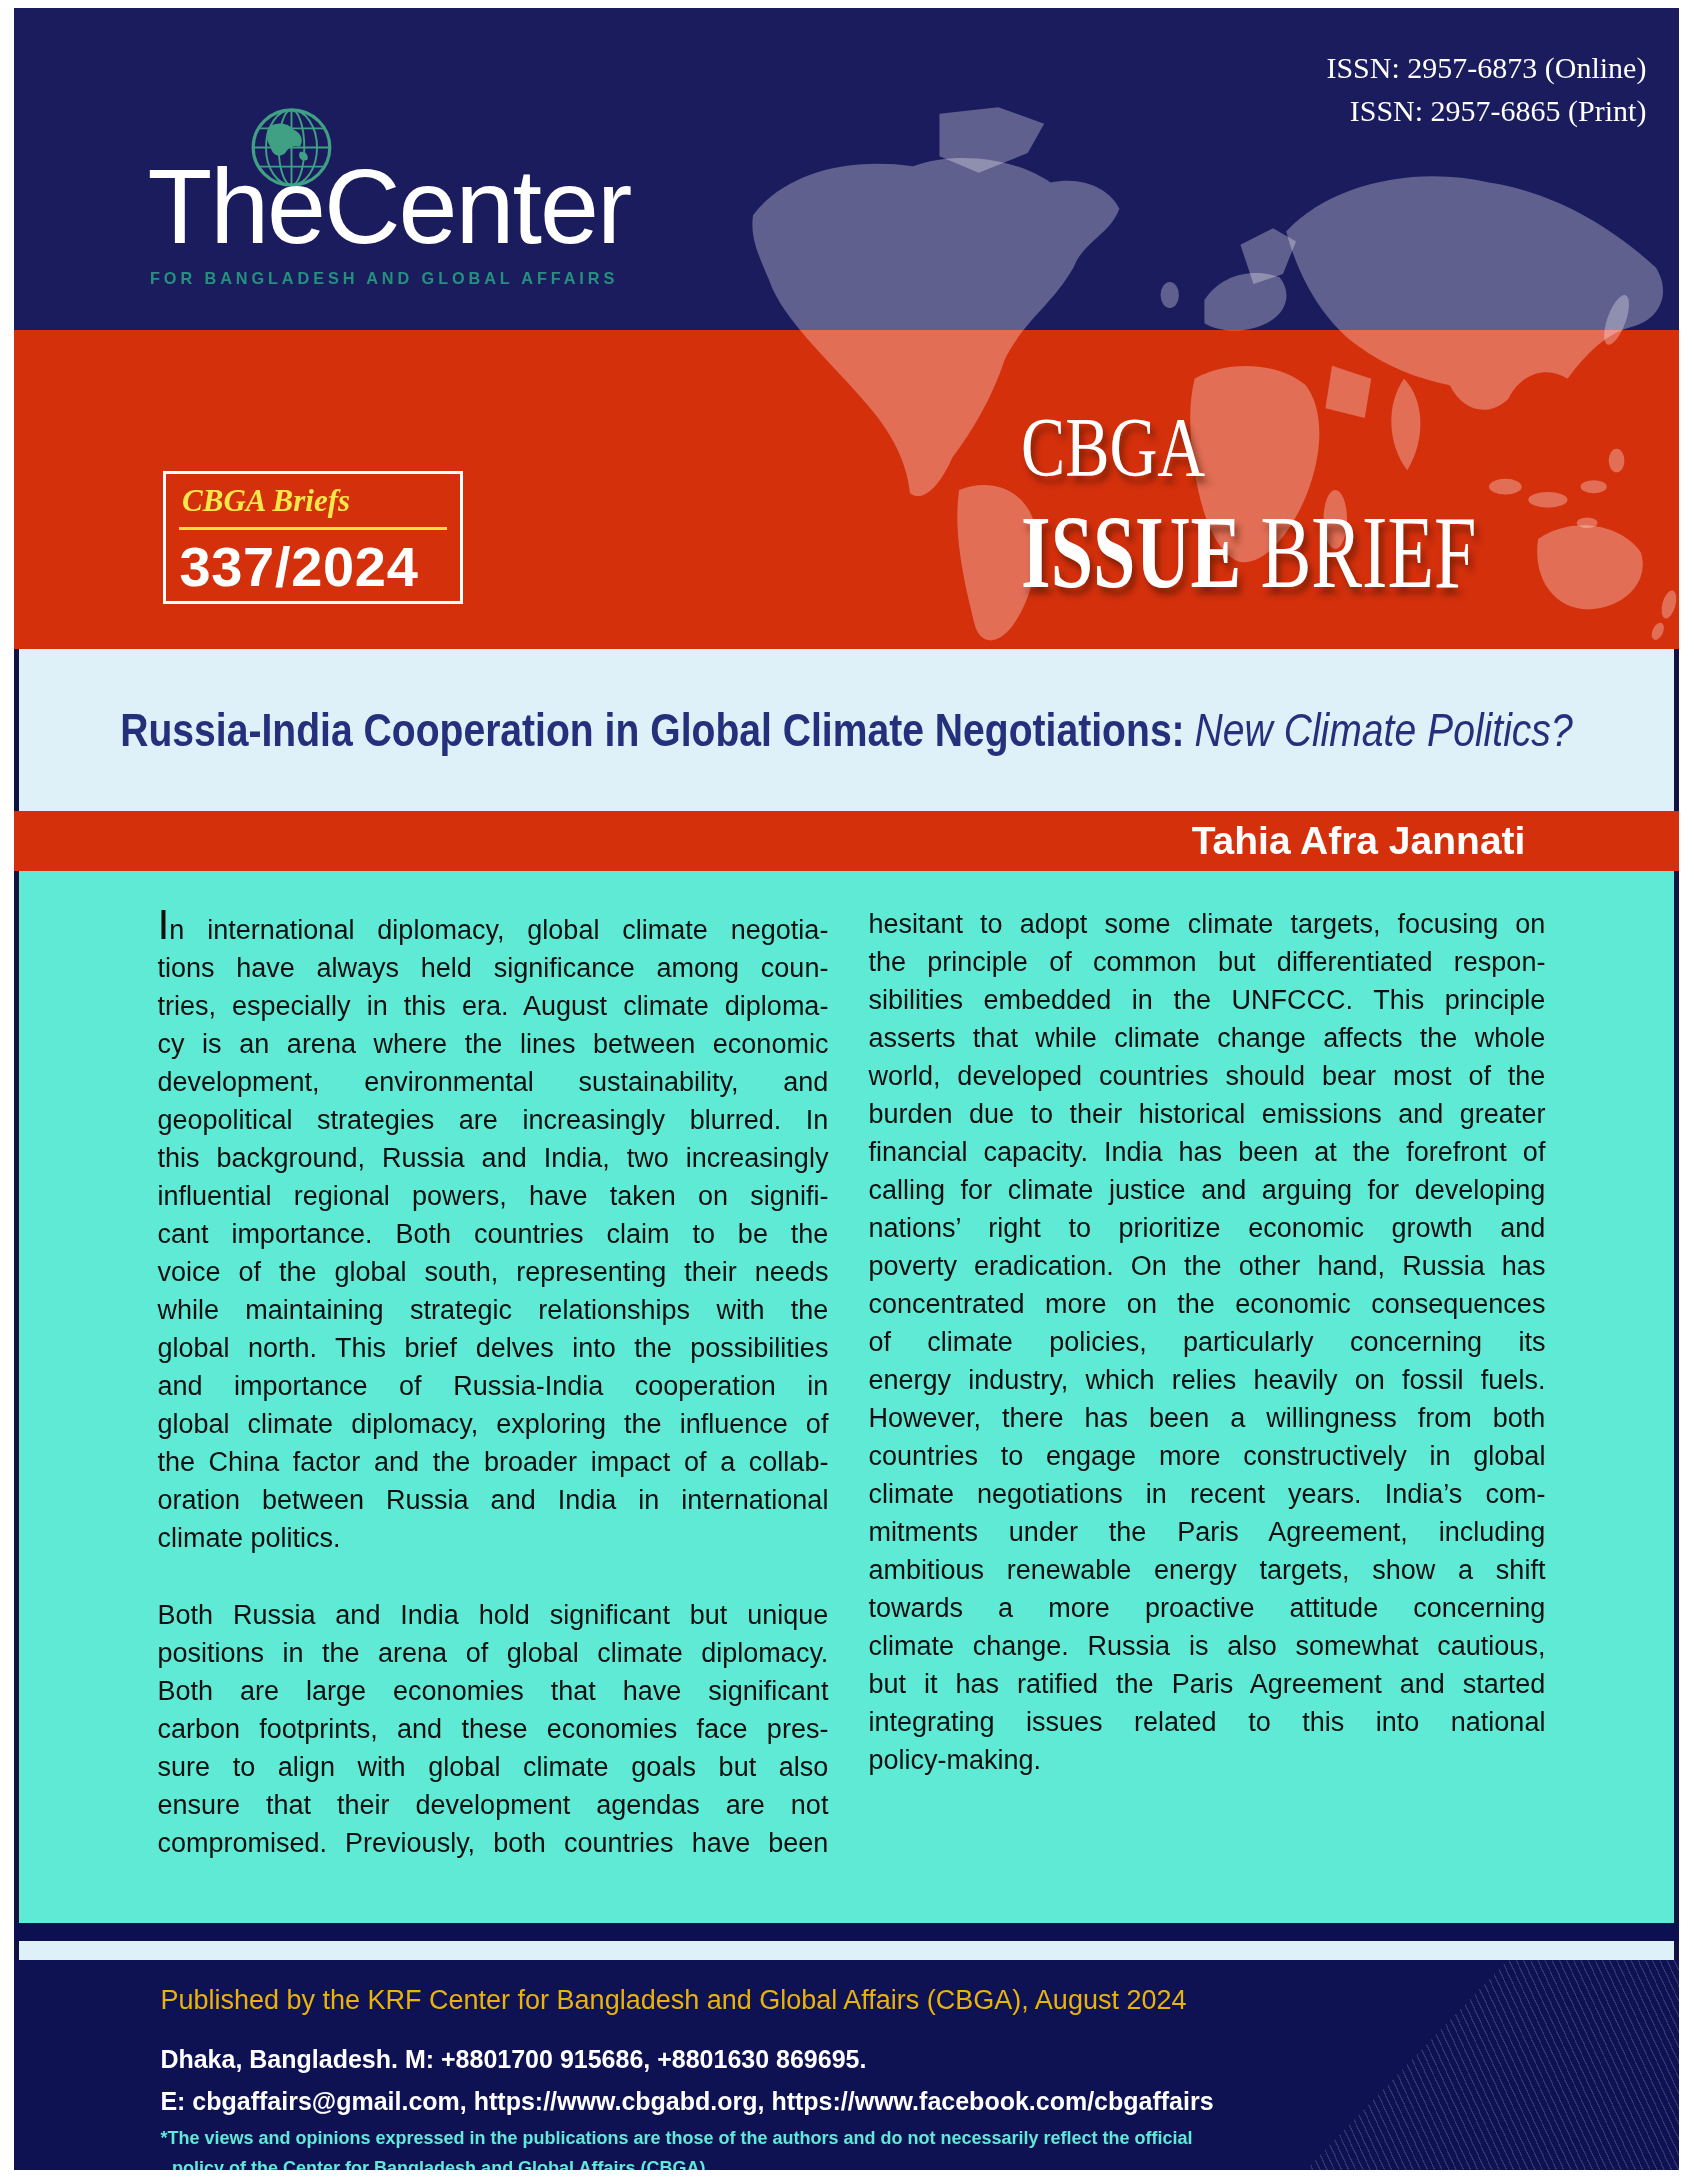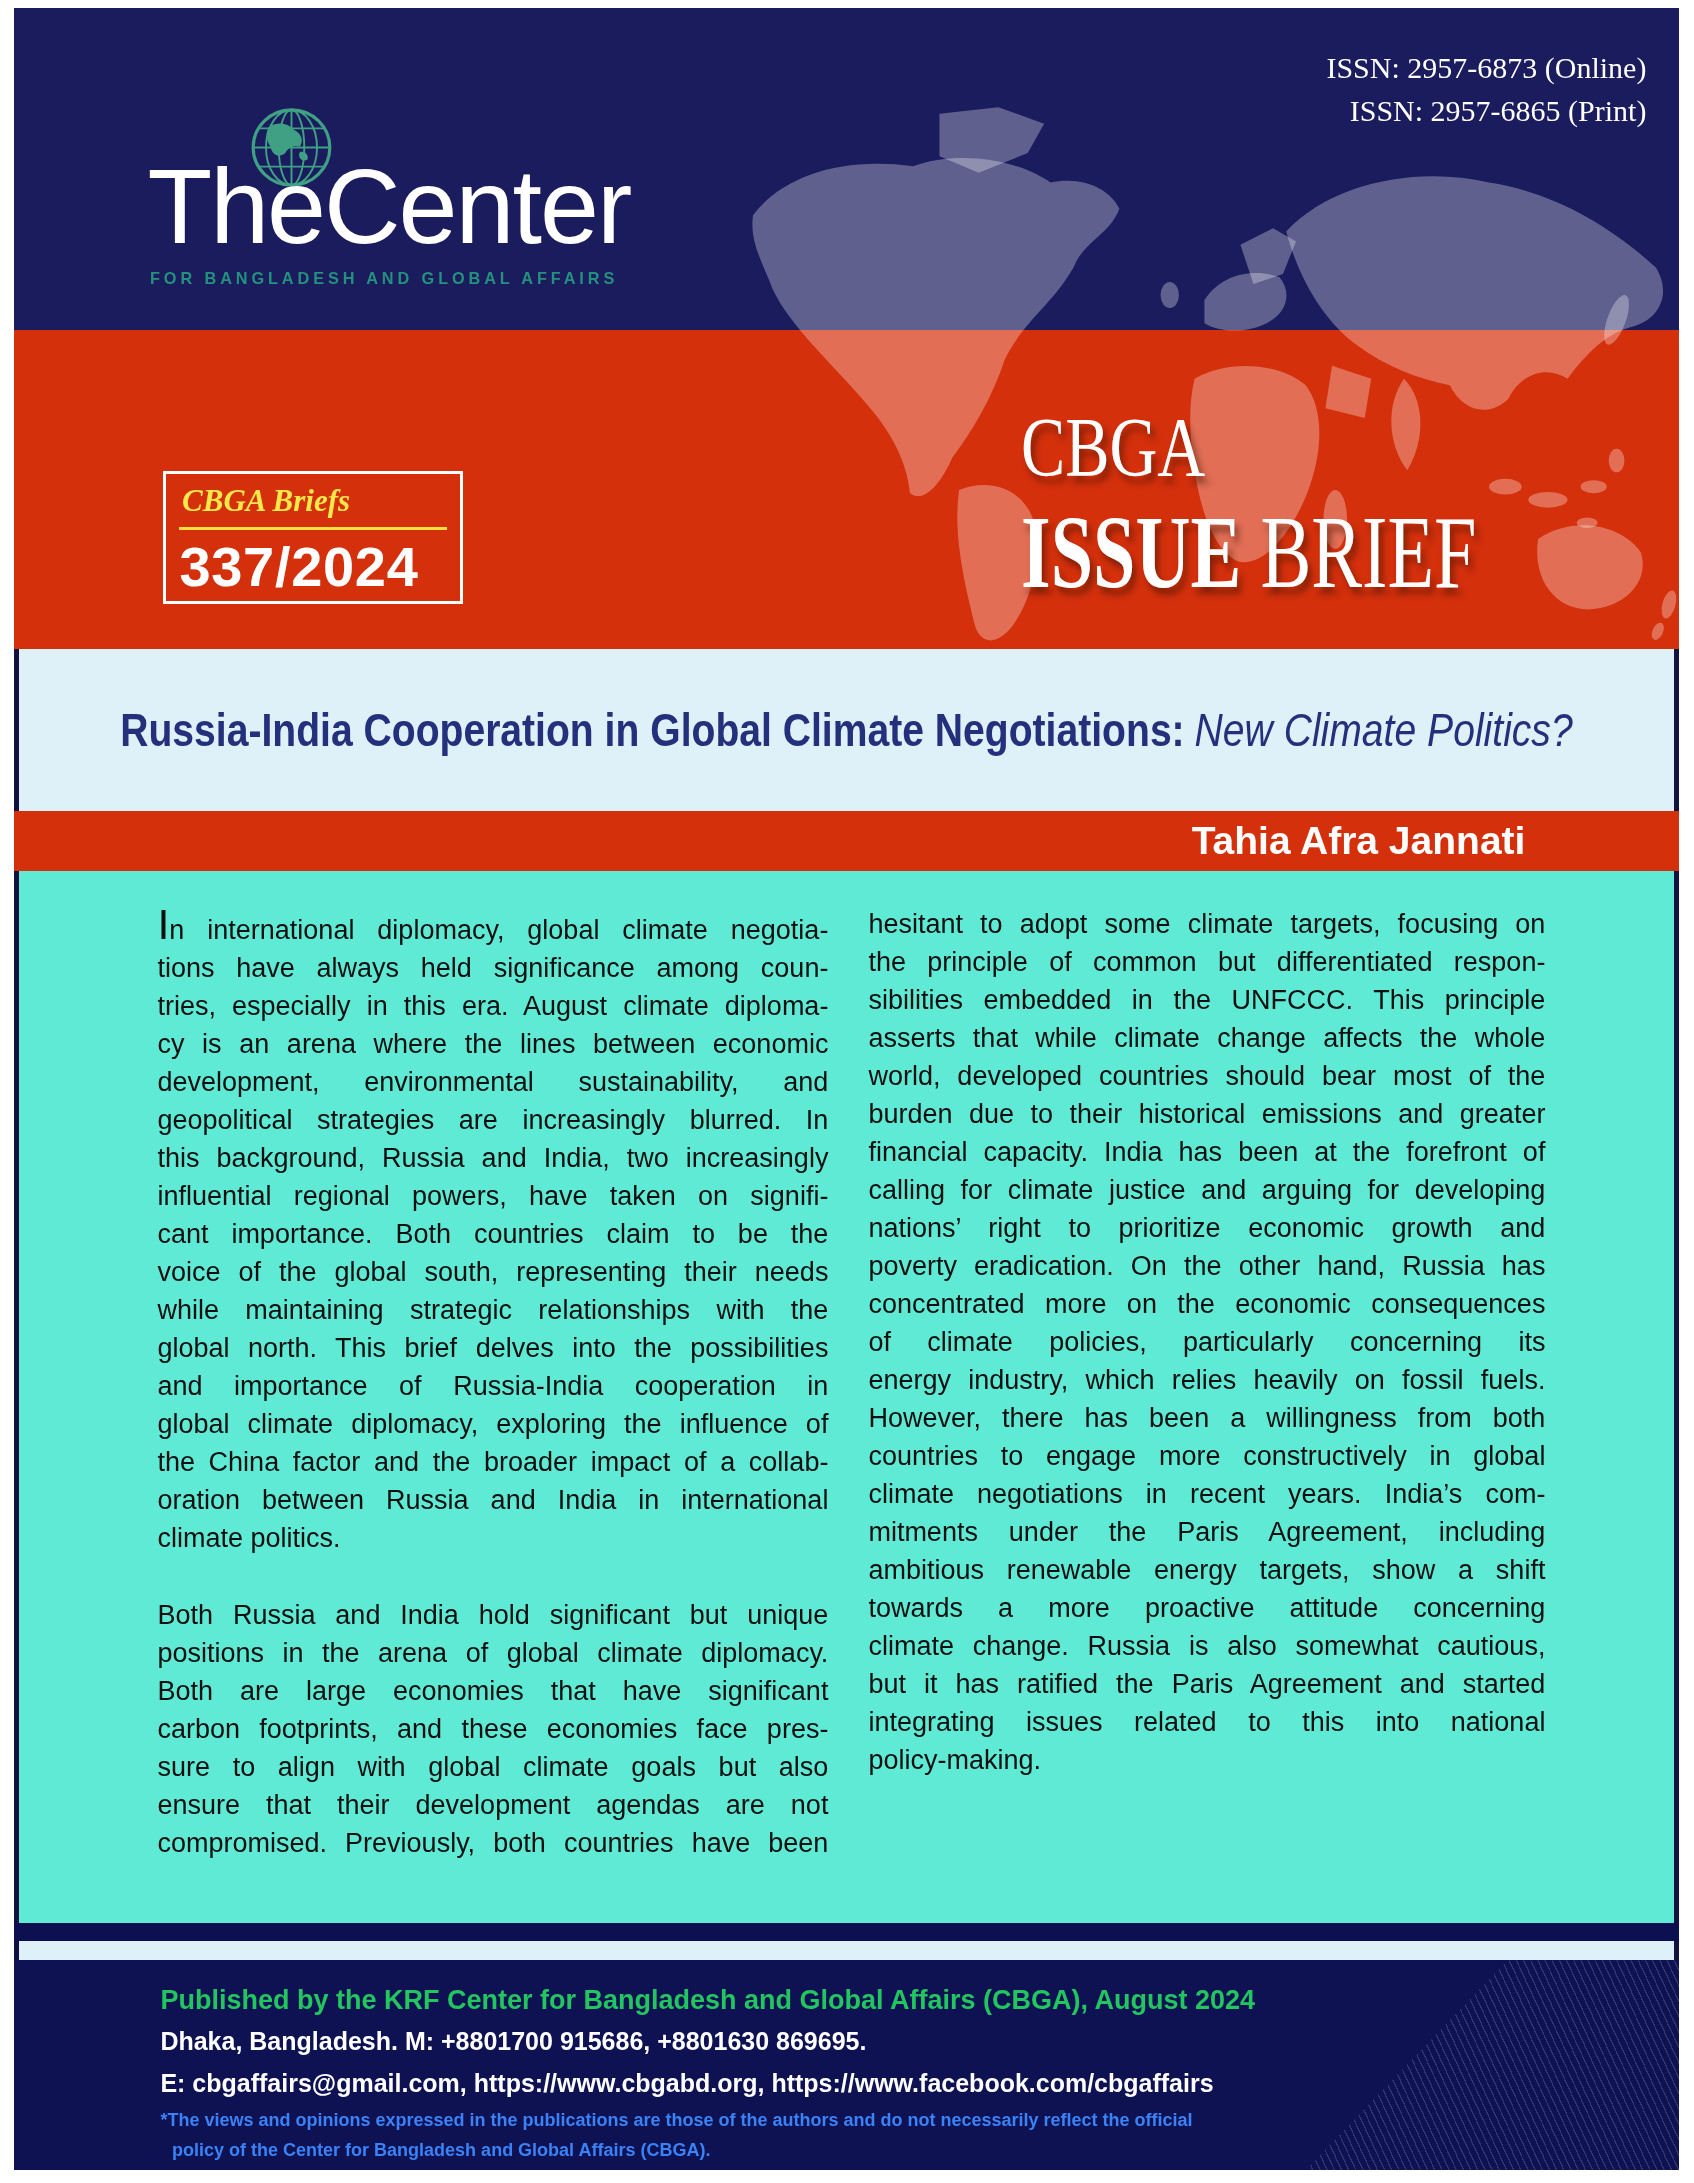--- a/index.html
+++ b/index.html
@@ -60,24 +60,24 @@
   .dropcap{font-size:43px;font-weight:400;}
 
   
   .strip-navy{width:100%;height:18px;background:#0D1050;}
   .strip-blue{width:100%;height:19.6px;background:#DEF0F8;border-left:5.2px solid #10123F;border-right:5.2px solid #10123F;box-sizing:border-box;}
   .footer{position:relative;width:100%;height:210px;background:#0E1253;overflow:hidden;box-sizing:border-box;
           padding:25px 0 0 146px;}
   .stripes{position:absolute;top:0;right:0;width:374px;height:100%;
            background:repeating-linear-gradient(65deg,rgba(255,255,255,0.15) 0 1.3px,transparent 1.3px 6.5px);
            clip-path:polygon(54% 0,100% 0,100% 100%,0 100%);}
-  .f-published{font-size:27px;font-weight:bold;color:#22c55e;margin-bottom:11px;position:relative;}
+  .f-published{font-size:27px;font-weight:normal;color:#eab308;margin-bottom:29px;position:relative;}
   .f-address{font-size:25px;font-weight:bold;color:#ffffff;margin-bottom:13px;position:relative;}
   .f-contact{font-size:25px;font-weight:bold;color:#ffffff;margin-bottom:6.5px;position:relative;}
-  .f-disc{font-size:18px;font-weight:bold;color:#3b82f6;line-height:30px;position:relative;}
+  .f-disc{font-size:18px;font-weight:bold;color:#5eead4;line-height:30px;position:relative;}
   .f-disc.indent{padding-left:11.7px;}
 </style>
 </head>
 <body>
 
 <div class="page">
 
   <div class="banner">
 
     <svg class="world-map" viewBox="0 0 1450 830" aria-hidden="true">

